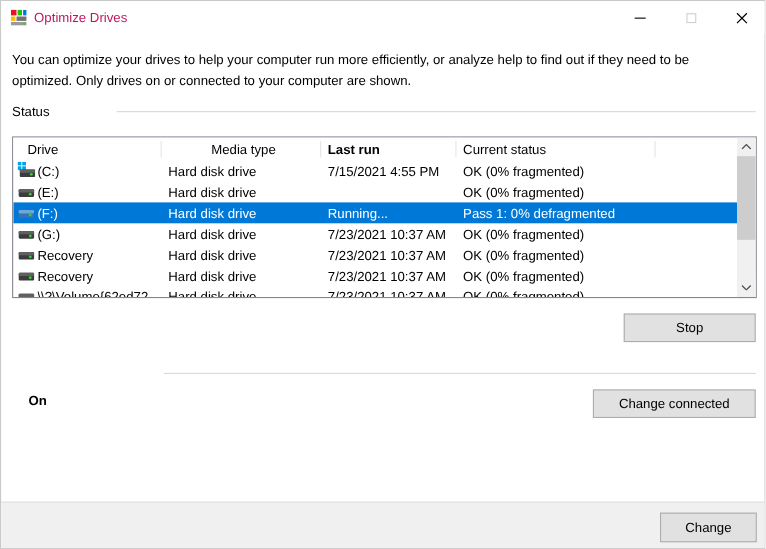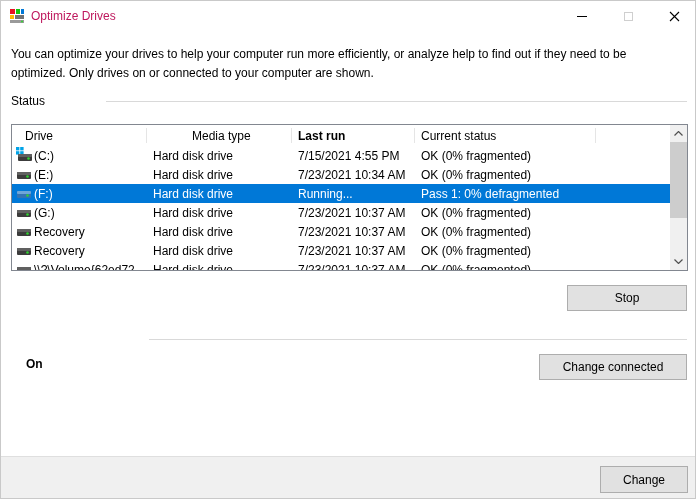--- a/index.html
+++ b/index.html
@@ -121,21 +121,20 @@
           <div class="cell" style="left: 409px;">OK (0% fragmented)</div>
         </div>
         <div class="lv-row">
           <span class="dicon"><svg width="16" height="16" viewBox="0 0 16 16">
               <rect x="1" y="6" width="14" height="7" rx="1" fill="#3c3c3c"></rect>
               <rect x="1" y="6" width="14" height="3" rx="1" fill="#606060"></rect>
               <circle cx="11.5" cy="10.5" r="1.3" fill="#2fd32f"></circle>
             </svg></span>
           <div class="cell" style="left: 22px;">(E:)</div>
           <div class="cell" style="left: 141px;">Hard disk drive</div>
-          <div class="cell" style="left: 286px;">7/23/2021 10:34 AM</div>
           <div class="cell" style="left: 409px;">OK (0% fragmented)</div>
         </div>
         <div class="lv-row selected">
           <span class="dicon"><svg width="16" height="16" viewBox="0 0 16 16">
               <rect x="1" y="6" width="14" height="7" rx="1" fill="#3574b2"></rect>
               <rect x="1" y="6" width="14" height="3" rx="1" fill="#6ea6d8"></rect>
               <circle cx="11.5" cy="10.5" r="1.3" fill="#2fd32f"></circle>
             </svg></span>
           <div class="cell" style="left: 22px;">(F:)</div>
           <div class="cell" style="left: 141px;">Hard disk drive</div>

